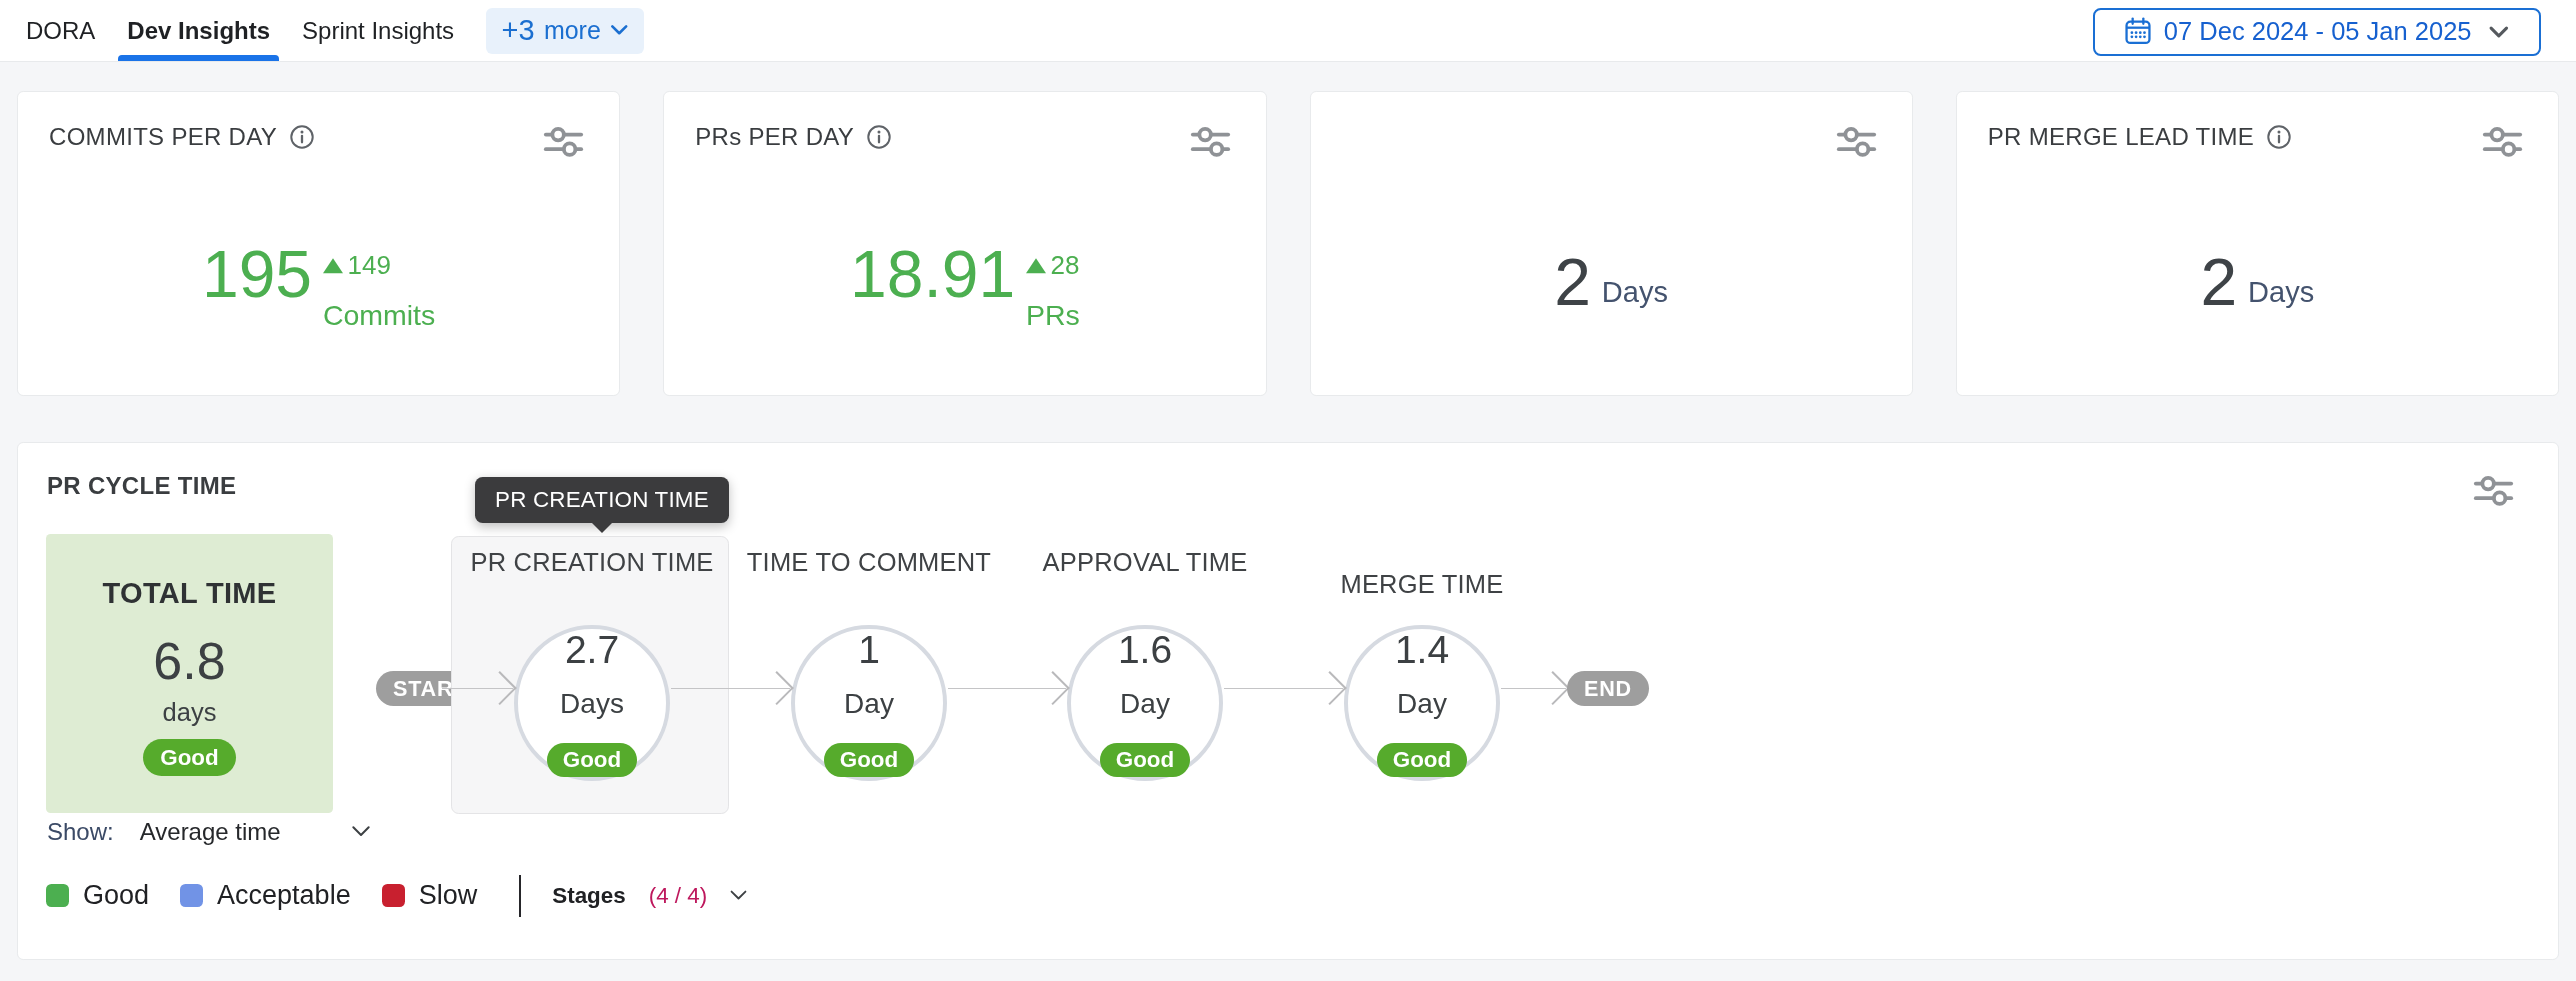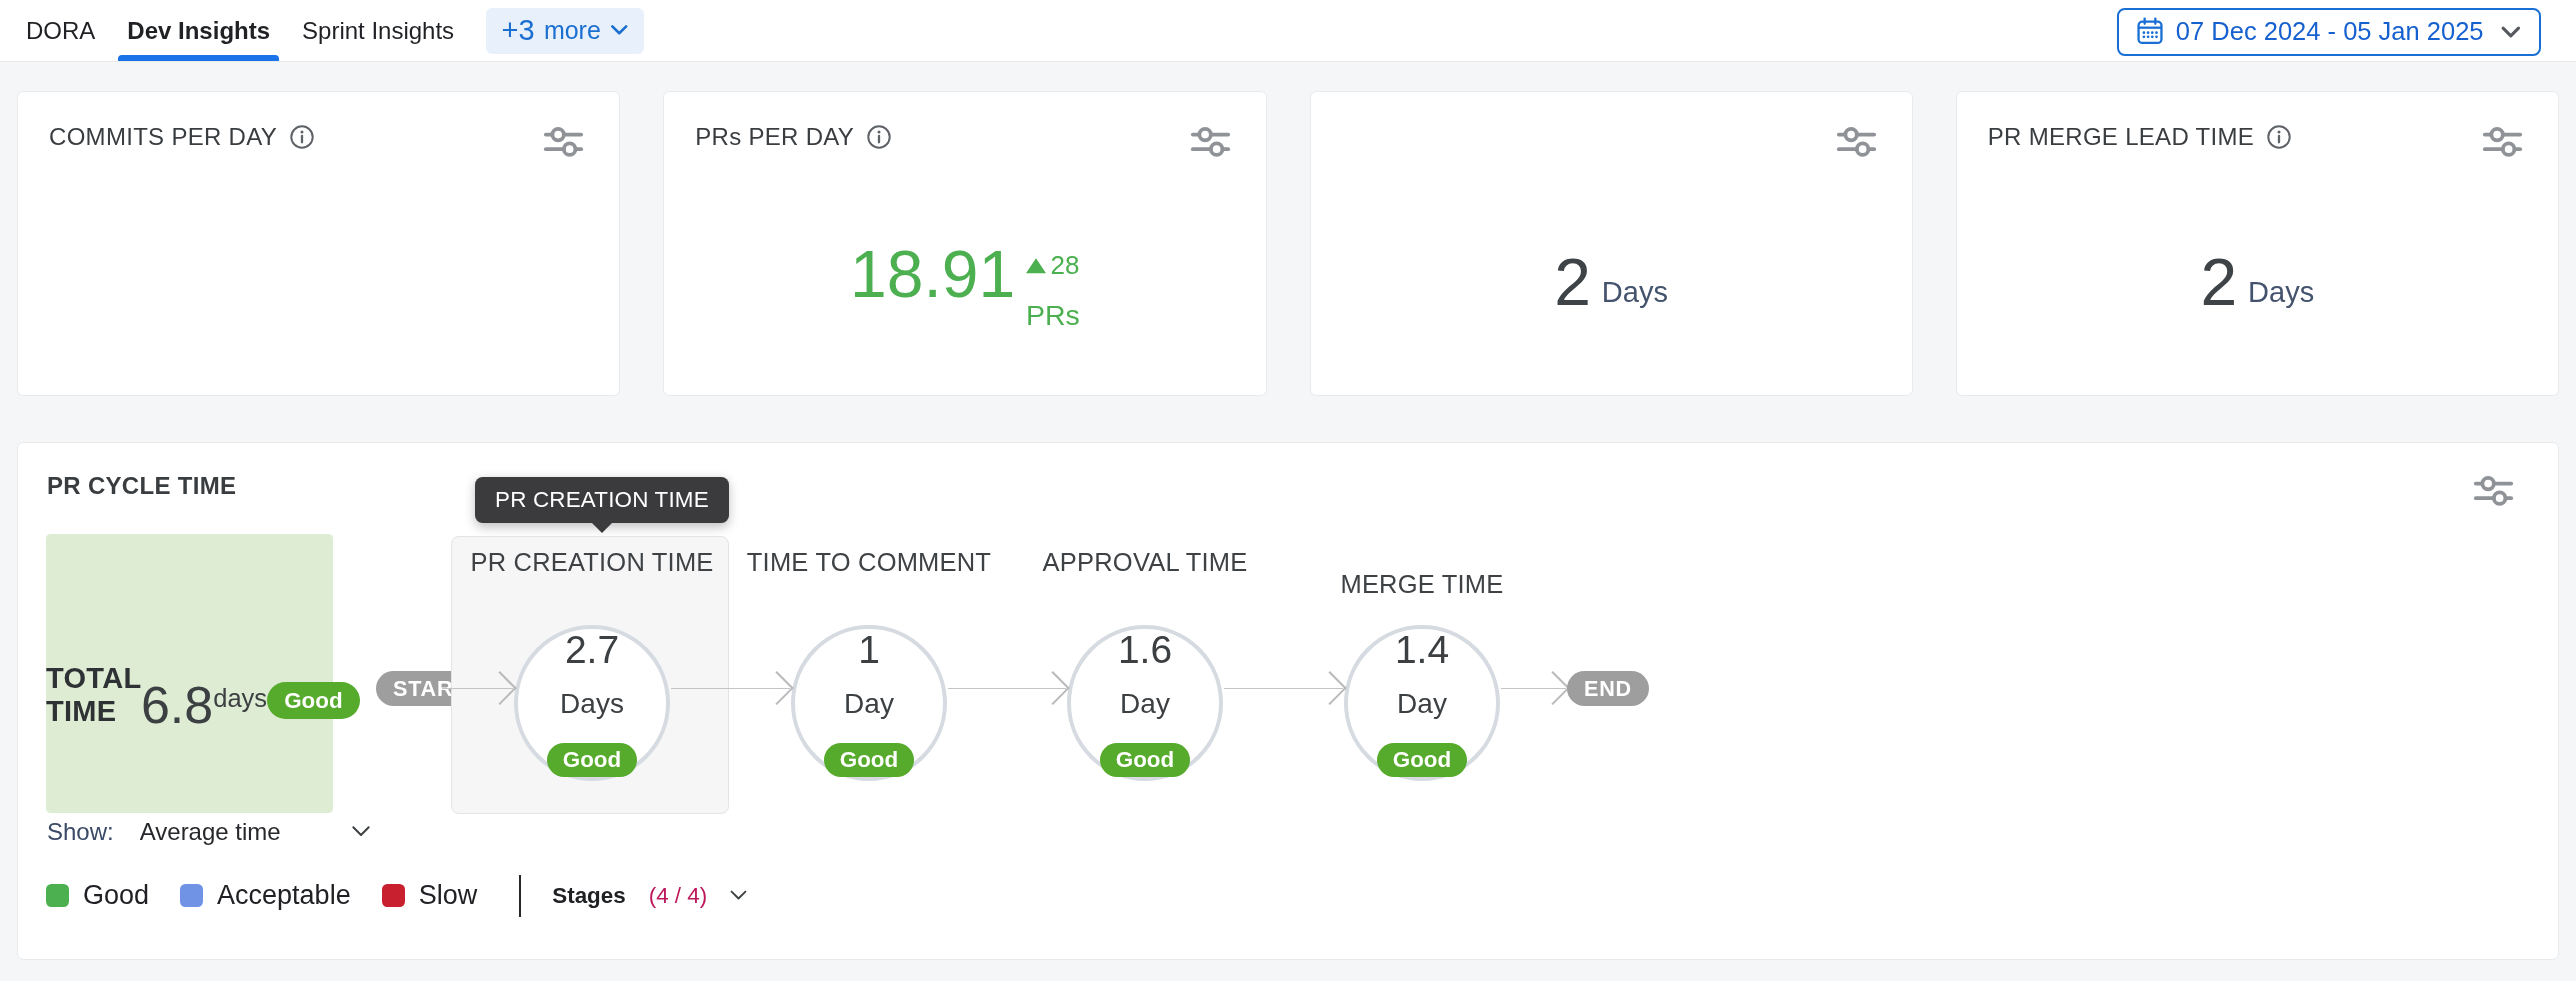--- a/index.html
+++ b/index.html
@@ -11,21 +11,21 @@
   .tabbar { position:absolute; left:26px; top:0; height:100%; display:flex; align-items:center; gap:32px; }
   .tab { position:relative; height:100%; display:flex; align-items:center;
     font-size:24px; color:#1f2124; font-weight:500; cursor:pointer; white-space:nowrap; }
   .tab.active { font-weight:700; }
   .tab.active::after { content:""; position:absolute; left:-9.3px; right:-9.3px; bottom:0;
     height:6.2px; background:#1a73e8; border-radius:3.9px 3.9px 0 0; }
   .more-chip { display:flex; align-items:center; gap:9.3px; height:46px; padding:0 15.4px;
     background:#e8f1fb; border-radius:6.2px; color:#1b6fd0; font-size:25px; cursor:pointer; }
   .more-chip .plus { font-size:29px; font-weight:500; line-height:29px; }
   .daterange { position:absolute; right:35px; top:7.7px; height:48px; display:flex; align-items:center;
-    gap:12.3px; padding:0 17px; background:#fff; border:2.3px solid #1a6fd4; border-radius:7.7px;
+    gap:12.3px; padding:0 29px; background:#fff; border:2.3px solid #1a6fd4; border-radius:7.7px;
     color:#1660cf; font-size:25.5px; font-weight:500; cursor:pointer; white-space:nowrap; }
 
   
   .cards-row { display:flex; gap:43px; margin:28.5px 17px 0; }
   .card { flex:1; height:305px; background:#fff; border:1.5px solid #e8eaec; border-radius:6.2px; position:relative; }
   .card-title-row { position:absolute; top:31px; left:31px; display:flex; align-items:center; gap:12.3px; }
   .card-title { font-size:24px; font-weight:400; color:#3a3d40; letter-spacing:0.3px; white-space:nowrap; }
   .sliders { position:absolute; top:28px; right:34px; cursor:pointer; }
   .value-area { position:absolute; left:0; right:0; top:77px; bottom:0;
     display:flex; align-items:center; justify-content:center; }
@@ -48,21 +48,21 @@
     color:#3a3d40; letter-spacing:0.3px; }
   .cycle-sliders { position:absolute; right:43px; top:26px; cursor:pointer; }
 
   .tooltip { position:absolute; left:457px; top:34px; height:46px; line-height:46px;
     background:#3b3b3d; color:#fff; font-size:22.4px; font-weight:500; letter-spacing:0.2px;
     padding:0 20px; border-radius:7.7px; box-shadow:0 3.1px 10.8px rgba(0,0,0,.25); white-space:nowrap; }
   .tooltip::after { content:""; position:absolute; left:50%; bottom:-10px; transform:translateX(-50%);
     border-left:10px solid transparent; border-right:10px solid transparent; border-top:10.8px solid #3b3b3d; }
 
   .total-box { position:absolute; left:28px; top:91px; width:287px; height:279px;
-    background:#deecd3; border-radius:4.6px; display:flex; flex-direction:row; align-items:center;
+    background:#deecd3; border-radius:4.6px; display:flex; flex-direction:column; align-items:center;
     padding-top:43px; }
   .total-label { font-size:29px; font-weight:700; color:#2f3234; letter-spacing:0.3px; }
   .total-value { margin-top:21px; font-size:52px; color:#3c4043; }
   .total-unit { margin-top:7.7px; font-size:25.5px; color:#3c4043; }
   .badge { display:inline-block; margin-top:12.3px; padding:5.4px 17px; background:#56ab2c; color:#fff;
     font-size:22.4px; font-weight:600; border-radius:770px; }
 
   .stage-panel { position:absolute; left:433px; top:93px; width:278px; height:278px;
     background:#f6f6f7; border:1.5px solid #e4e4e6; border-radius:7.7px; }
   .stage-title { position:absolute; top:105px; width:278px; text-align:center;
@@ -159,20 +159,32 @@
       </span>
     </div>
     <span class="sliders">
       <svg width="43" height="43" viewBox="0 0 56 56" stroke="#8f9296" stroke-width="5" stroke-linecap="round" fill="#fff">
         <line x1="5" y1="19" x2="51" y2="19"></line>
           <circle cx="21" cy="19" r="7.5"></circle>
         <line x1="5" y1="38" x2="51" y2="38"></line>
           <circle cx="36" cy="38" r="7.5"></circle>
       </svg>
     </span>
+    <div class="value-area">
+      <div class="vgroup">
+        <span class="vnum">195</span>
+        <span class="vside">
+          <span class="vdelta">
+              <span class="tri-up"></span>
+              <span>149</span>
+            </span>
+          <span class="vunit">Commits</span>
+        </span>
+      </div>
+    </div>
   </div>
 
   <div class="card">
     <div class="card-title-row">
       <span class="card-title">PRs PER DAY</span>
       <span>
         <svg width="26" height="26" viewBox="0 0 34 34">
             <circle cx="17" cy="17" r="14" fill="none" stroke="#5f6368" stroke-width="2.6"></circle>
             <circle cx="17" cy="10.5" r="2" fill="#5f6368"></circle>
             <line x1="17" y1="15.5" x2="17" y2="24" stroke="#5f6368" stroke-width="3" stroke-linecap="round"></line>

